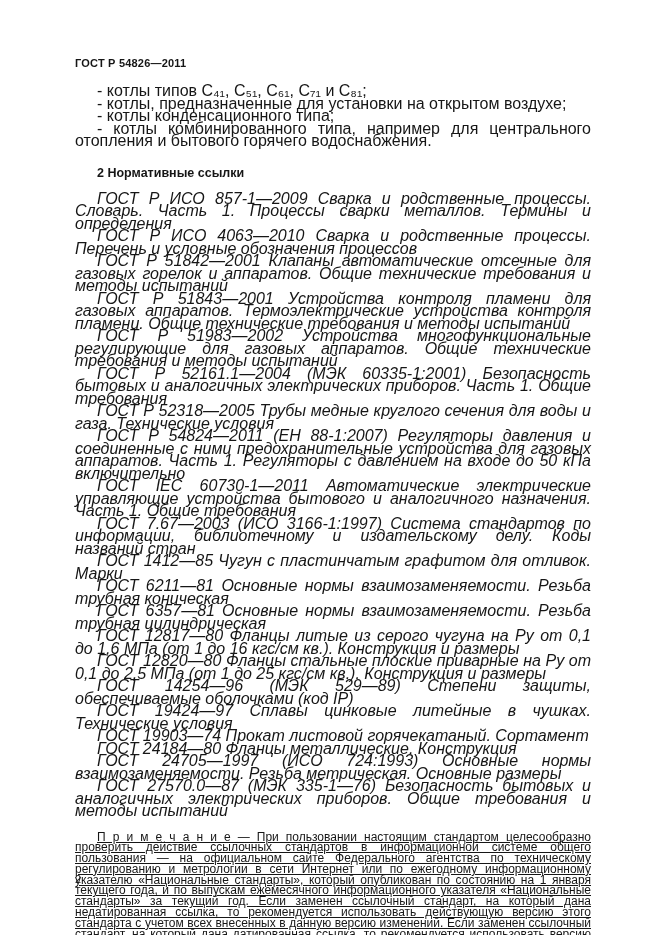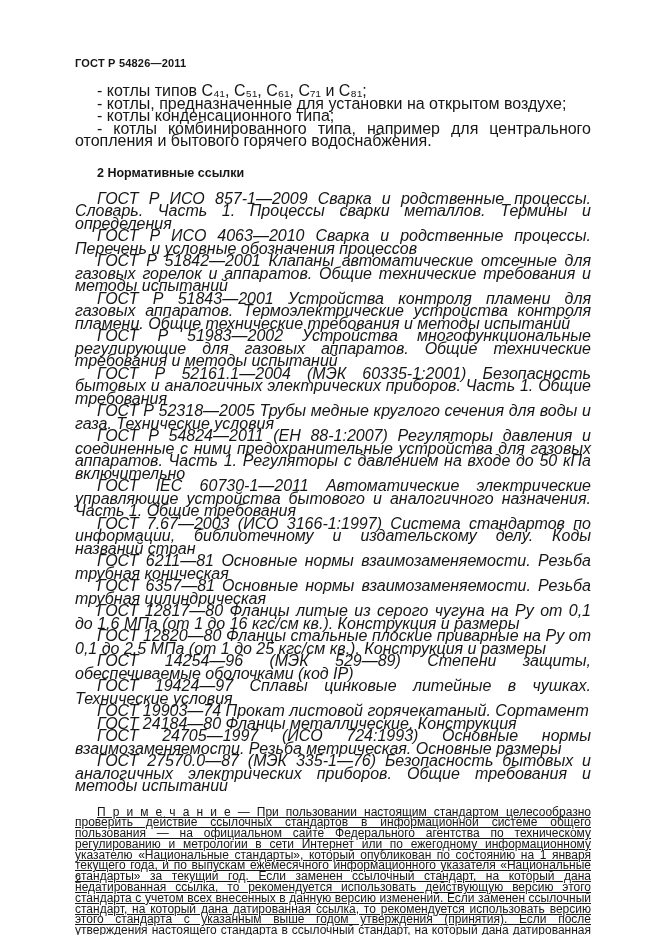--- a/index.html
+++ b/index.html
@@ -77,20 +77,21 @@
       <p>ГОСТ Р ИСО 857-1—2009 Сварка и родственные процессы. Словарь. Часть 1. Процессы сварки металлов. Термины и определения</p>
       <p>ГОСТ Р ИСО 4063—2010 Сварка и родственные процессы. Перечень и условные обозначения процессов</p>
       <p>ГОСТ Р 51842—2001 Клапаны автоматические отсечные для газовых горелок и аппаратов. Общие технические требования и методы испытаний</p>
       <p>ГОСТ Р 51843—2001 Устройства контроля пламени для газовых аппаратов. Термоэлектрические устройства контроля пламени. Общие технические требования и методы испытаний</p>
       <p>ГОСТ Р 51983—2002 Устройства многофункциональные регулирующие для газовых аппаратов. Общие технические требования и методы испытаний</p>
       <p>ГОСТ Р 52161.1—2004 (МЭК 60335-1:2001) Безопасность бытовых и аналогичных электрических приборов. Часть 1. Общие требования</p>
       <p>ГОСТ Р 52318—2005 Трубы медные круглого сечения для воды и газа. Технические условия</p>
       <p>ГОСТ Р 54824—2011 (ЕН 88-1:2007) Регуляторы давления и соединенные с ними предохранительные устройства для газовых аппаратов. Часть 1. Регуляторы с давлением на входе до 50 кПа включительно</p>
       <p>ГОСТ IEC 60730-1—2011 Автоматические электрические управляющие устройства бытового и аналогичного назначения. Часть 1. Общие требования</p>
       <p>ГОСТ 7.67—2003 (ИСО 3166-1:1997) Система стандартов по информации, библиотечному и издательскому делу. Коды названий стран</p>
+      <p>ГОСТ 1412—85 Чугун с пластинчатым графитом для отливок. Марки</p>
       <p>ГОСТ 6211—81 Основные нормы взаимозаменяемости. Резьба трубная коническая</p>
       <p>ГОСТ 6357—81 Основные нормы взаимозаменяемости. Резьба трубная цилиндрическая</p>
       <p>ГОСТ 12817—80 Фланцы литые из серого чугуна на Ру от 0,1 до 1,6 МПа (от 1 до 16 кгс/см кв.). Конструкция и размеры</p>
       <p>ГОСТ 12820—80 Фланцы стальные плоские приварные на Ру от 0,1 до 2,5 МПа (от 1 до 25 кгс/см кв.). Конструкция и размеры</p>
       <p>ГОСТ 14254—96 (МЭК 529—89) Степени защиты, обеспечиваемые оболочками (код IP)</p>
       <p>ГОСТ 19424—97 Сплавы цинковые литейные в чушках. Технические условия</p>
       <p>ГОСТ 19903—74 Прокат листовой горячекатаный. Сортамент</p>
       <p>ГОСТ 24184—80 Фланцы металлические. Конструкция</p>
       <p>ГОСТ 24705—1997 (ИСО 724:1993) Основные нормы взаимозаменяемости. Резьба метрическая. Основные размеры</p>
       <p>ГОСТ 27570.0—87 (МЭК 335-1—76) Безопасность бытовых и аналогичных электрических приборов. Общие требования и методы испытаний</p>

